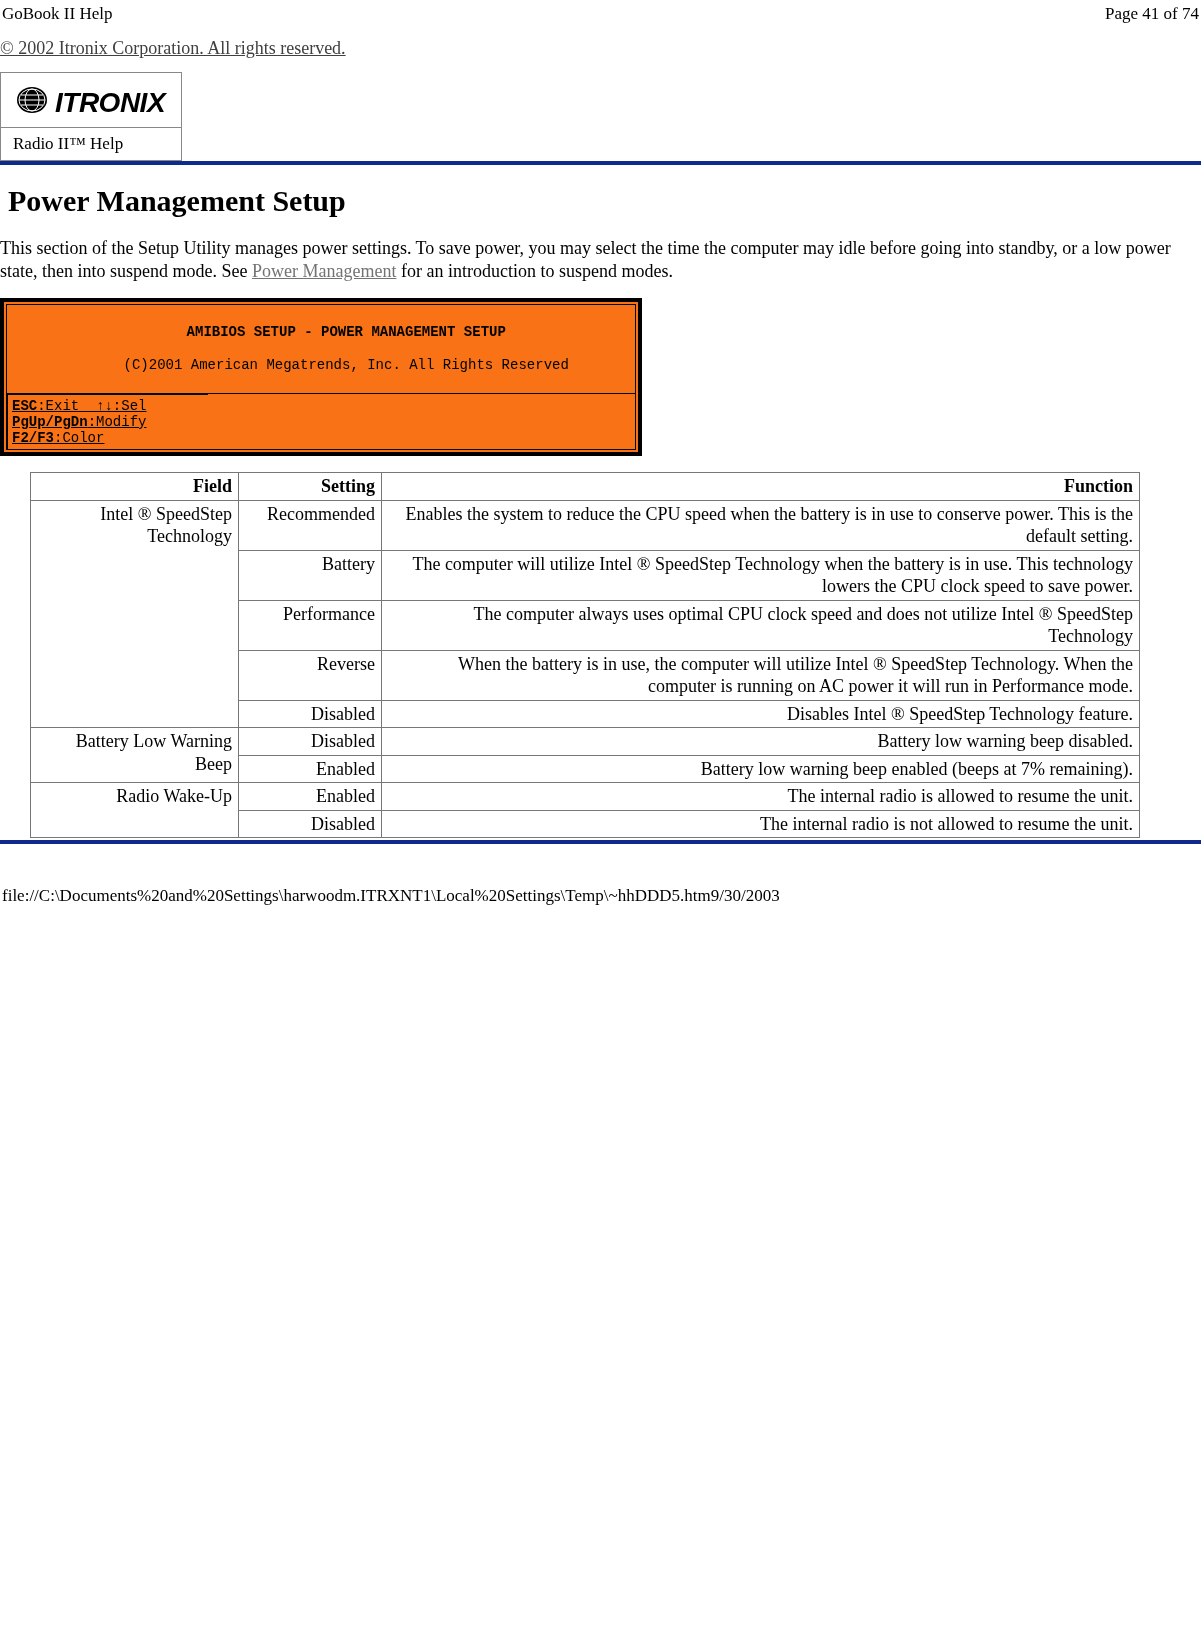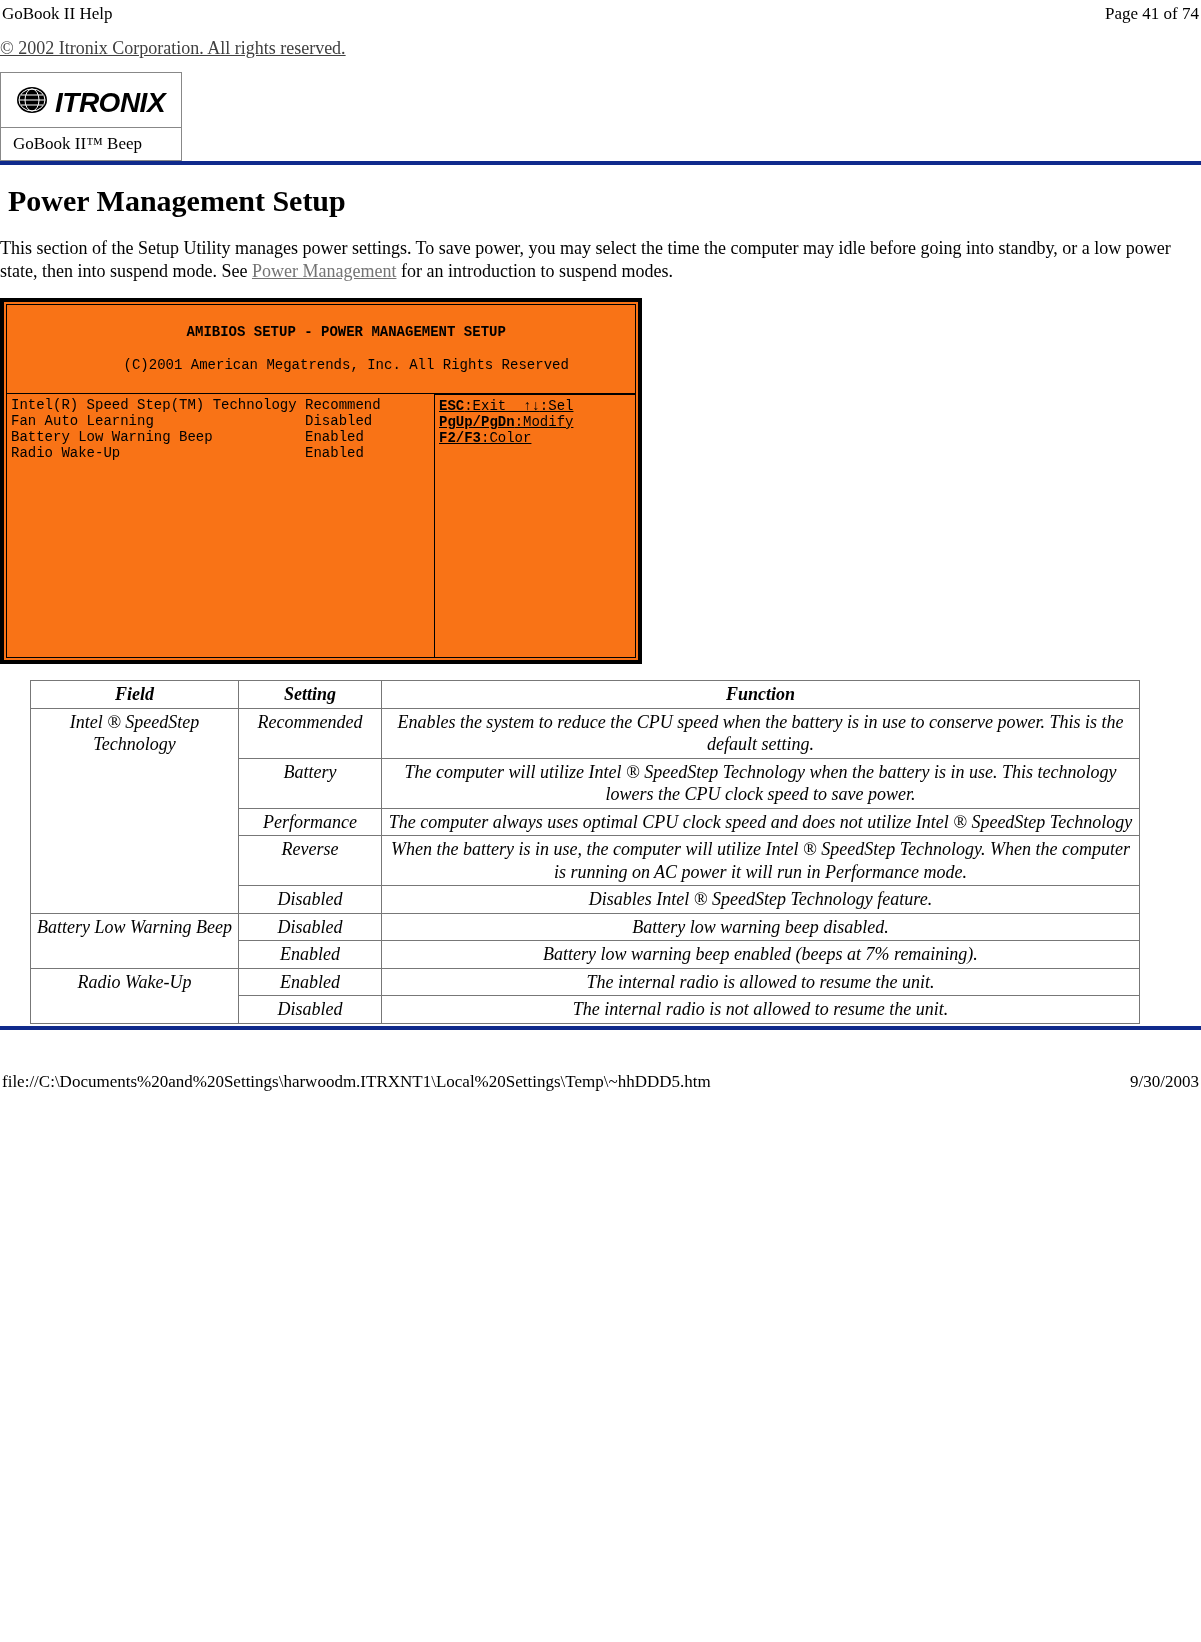--- a/index.html
+++ b/index.html
@@ -121,34 +121,32 @@
   
   table.settings {
     border-collapse: collapse;
     margin: 16px 0 0 30px;
     width: 1110px;
     font-size: 18px;
   }
   table.settings th, table.settings td {
     border: 1px solid #777;
     padding: 2px 6px;
-    text-align: center;
+    text-align: right;
     vertical-align: top;
     line-height: 1.25;
-    font-style: italic;
   }
   table.settings th {
     font-weight: bold;
   }
   .bottom-rule {
     height:4px; background:#102a8c; margin:2px 0 0 0;
   }
   .footer {
     display:flex;
-    justify-content: space-between;
     font-size:17px;
     margin-top: 42px;
     padding: 0 2px 4px 2px;
   }
 </style>
 </head>
 <body>
 
 
 
@@ -167,55 +165,39 @@
           <ellipse cx="17" cy="17" rx="15" ry="13" fill="#000"></ellipse>
           <ellipse cx="17" cy="17" rx="13" ry="11" fill="none" stroke="#fff" stroke-width="1"></ellipse>
           <ellipse cx="17" cy="17" rx="7" ry="11" fill="none" stroke="#fff" stroke-width="1"></ellipse>
           <line x1="4" y1="17" x2="30" y2="17" stroke="#fff" stroke-width="1"></line>
           <line x1="6" y1="12" x2="28" y2="12" stroke="#fff" stroke-width="1"></line>
           <line x1="6" y1="22" x2="28" y2="22" stroke="#fff" stroke-width="1"></line>
         </svg>
       </span>
       <span class="brand-text">ITRONIX</span>
     </div>
-    <div class="help-label">GoBook II™ Beep</div>
+    <div class="help-label">Radio II™ Help</div>
   </div>
 </div>
 
 <div class="blue-rule"></div>
 
 <h1 class="section-title">Power Management Setup</h1>
 
 <p class="intro">
   <span>This section of the Setup Utility manages power settings.  To save power, you may select the time the computer may idle before going into standby, or a low power state, then into suspend mode.  See </span><a href="#">Power Management</a><span> for an introduction to suspend modes.</span>
 </p>
 
 <div class="bios-box">
   <div class="bios-inner">
     <div class="bios-header">
       <span class="bold">AMIBIOS SETUP - POWER MANAGEMENT SETUP</span><br>
       <span>(C)2001 American Megatrends, Inc. All Rights Reserved</span>
     </div>
     <div class="bios-body">
-      <div class="bios-left" id="bios-left">Intel(R) Speed Step(TM) Technology Recommend
-Fan Auto Learning                  Disabled
-Battery Low Warning Beep           Enabled
-Radio Wake-Up                      Enabled
- 
- 
- 
- 
- 
- 
- 
- 
- 
- 
- 
- </div>
       <div class="bios-right">
         <div class="bios-right-bottom"><span class="bold">ESC</span><span>:Exit  </span><span class="bold">↑↓</span><span>:Sel</span>
 <span class="bold">PgUp/PgDn</span><span>:Modify</span>
 <span class="bold">F2/F3</span><span>:Color</span></div>
       </div>
     </div>
   </div>
 </div>
 
 <table class="settings">

